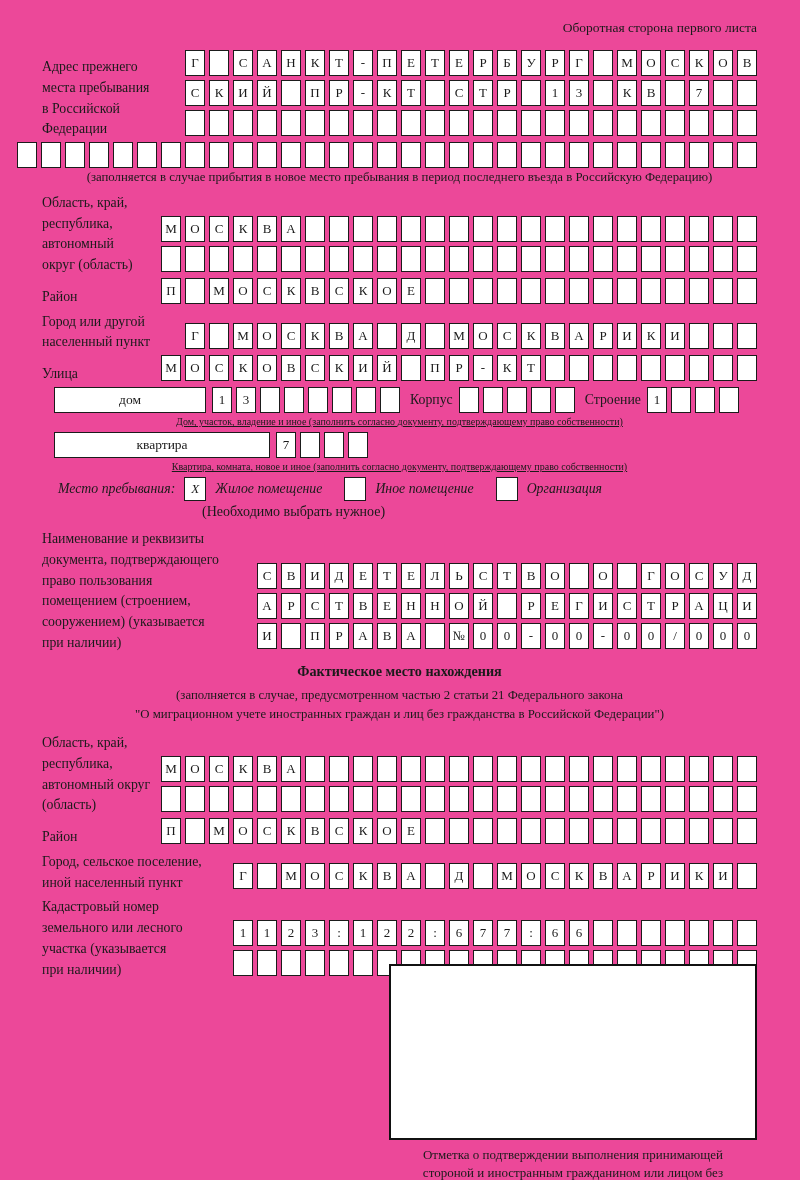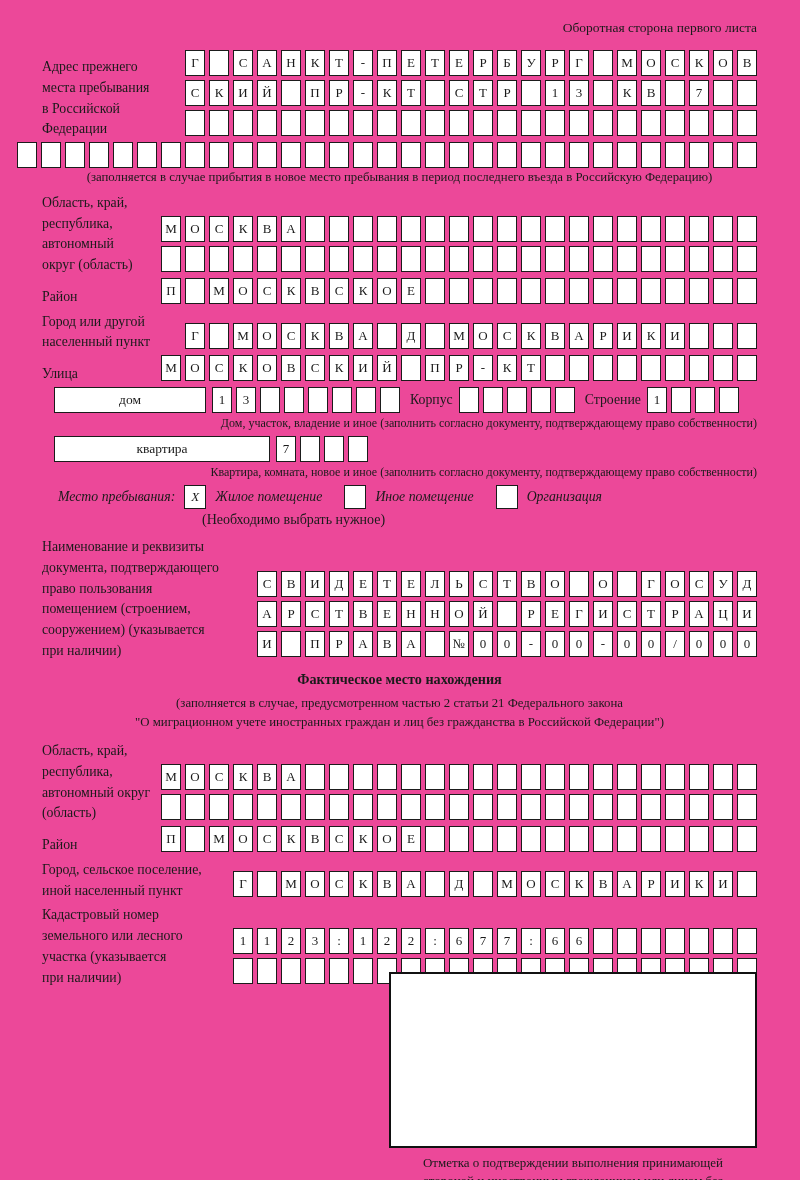--- a/index.html
+++ b/index.html
@@ -9,21 +9,21 @@
   .corner{text-align:right;font-size:13.5px;margin-bottom:14px;}
   .frow{display:flex;align-items:flex-end;margin-bottom:2px;}
   .label{white-space:pre-line;font-size:13.8px;line-height:1.5;flex:none;padding-top:2px;}
   .rowscol{flex:1;display:flex;flex-direction:column;min-width:0;}
   .box-row{display:flex;gap:4px;justify-content:flex-end;margin-bottom:4px;}
   .box-row.left{justify-content:flex-start;margin-bottom:0;}
   .cell{box-sizing:border-box;flex:none;width:20px;height:26px;border:1.8px solid #1b1b1b;
         display:flex;align-items:center;justify-content:center;font-size:13px;background:#fff;}
   .overflow-row{margin-left:-32px;margin-bottom:2px;}
   .note{font-size:12.8px;text-align:center;margin:1px 0 6px;}
-  .note-left{font-size:12px;text-align:right;margin:1px 0 5px;}
+  .note-left{font-size:10px;text-align:center;margin:1px 0 5px;text-decoration:underline;}
   .h2{font-weight:bold;text-align:center;font-size:14.5px;margin:6px 0 8px;}
   .h3{font-weight:bold;text-align:center;font-size:14.2px;margin:10px 0 6px;}
   .note2{white-space:pre-line;line-height:1.45;margin:0 0 8px;}
   .house-row{display:flex;align-items:center;margin:1px 12px 3px;}
   .wide-box{box-sizing:border-box;height:26px;border:1.8px solid #1b1b1b;display:flex;
             align-items:center;justify-content:center;font-size:13.5px;flex:none;background:#fff;}
   .dom{width:152px;margin-right:6px;}
   .kvartira{width:216px;margin-right:6px;}
   .inline-label{font-size:13.8px;margin:0 6px 0 10px;flex:none;}
   .stay-row{display:flex;align-items:center;margin:4px 16px 3px;font-size:13.8px;font-style:italic;}

